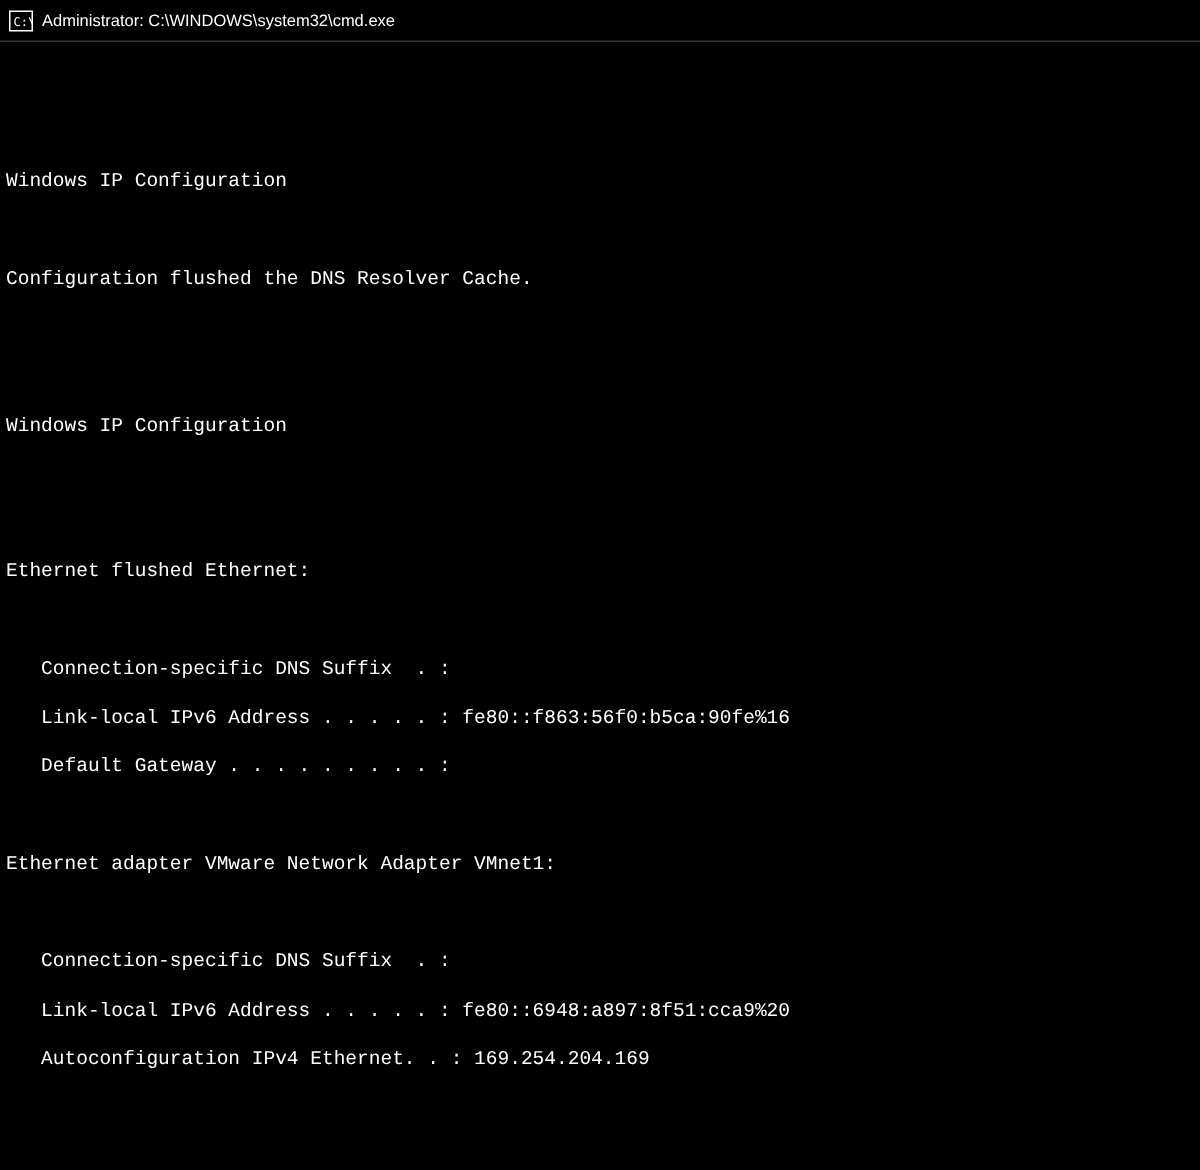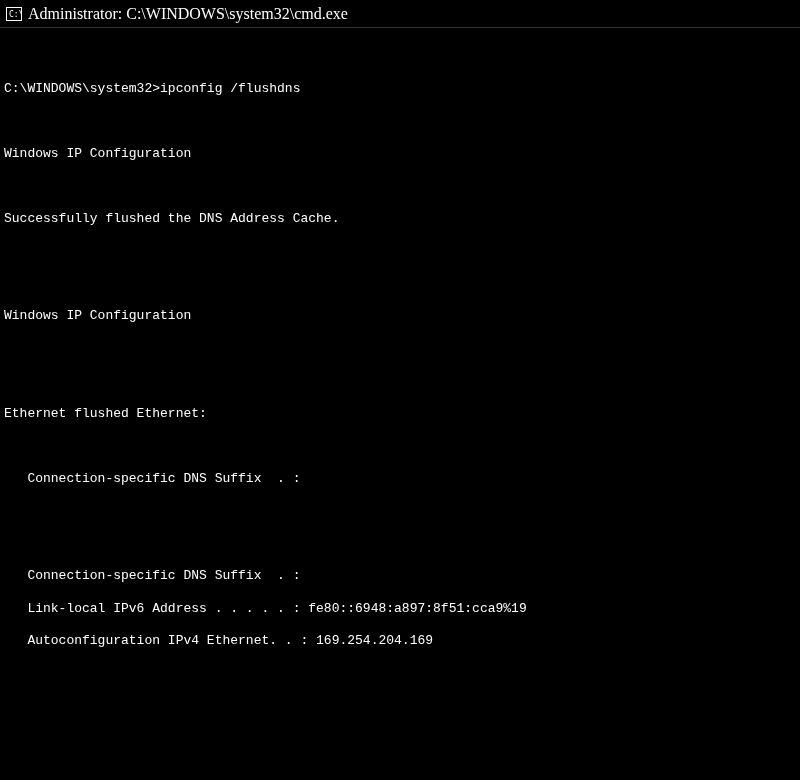--- a/index.html
+++ b/index.html
@@ -30,22 +30,22 @@
       margin-right: 6px;
       display: flex;
       align-items: center;
       justify-content: center;
     }
     .titlebar-icon svg {
       width: 16px;
       height: 16px;
     }
     .titlebar-text {
-      font-family: Liberation Serif, serif;
-      font-size: 16px;
+      font-family: Liberation Sans, sans-serif;
+      font-size: 11px;
       color: #fff;
     }
     .terminal {
       padding: 4px 4px;
       white-space: pre;
       line-height: 1.25;
       font-family: Consolas, 'Courier New', monospace;
       font-size: 13px;
     }
     .line {
@@ -61,37 +61,39 @@
     <svg viewBox="0 0 16 16">
       <rect x="0.5" y="1.5" width="15" height="13" fill="#000" stroke="#fff" stroke-width="1"></rect>
       <text x="3" y="11" font-size="8" fill="#fff" font-family="Consolas,monospace">C:\</text>
     </svg>
   </span>
   <span class="titlebar-text">Administrator: C:\WINDOWS\system32\cmd.exe</span>
 </div>
 
 <div class="terminal">
 <span class="line"></span>
-<span class="line">C:\WINDOWS\system32&gt;ipconfig /flushdns</span>
 <span class="line"></span>
 <span class="line">Windows IP Configuration</span>
 <span class="line"></span>
-<span class="line">Successfully flushed the DNS Address Cache.</span>
+<span class="line">Configuration flushed the DNS Resolver Cache.</span>
 <span class="line"></span>
 <span class="line"></span>
 <span class="line">Windows IP Configuration</span>
 <span class="line"></span>
 <span class="line"></span>
 <span class="line">Ethernet flushed Ethernet:</span>
 <span class="line"></span>
 <span class="line">   Connection-specific DNS Suffix  . :</span>
+<span class="line">   Link-local IPv6 Address . . . . . : fe80::f863:56f0:b5ca:90fe%16</span>
+<span class="line">   Default Gateway . . . . . . . . . :</span>
 <span class="line"></span>
+<span class="line">Ethernet adapter VMware Network Adapter VMnet1:</span>
 <span class="line"></span>
 <span class="line">   Connection-specific DNS Suffix  . :</span>
-<span class="line">   Link-local IPv6 Address . . . . . : fe80::6948:a897:8f51:cca9%19</span>
+<span class="line">   Link-local IPv6 Address . . . . . : fe80::6948:a897:8f51:cca9%20</span>
 <span class="line">   Autoconfiguration IPv4 Ethernet. . : 169.254.204.169</span>
 
 
 
 
 
 
 
 
 

